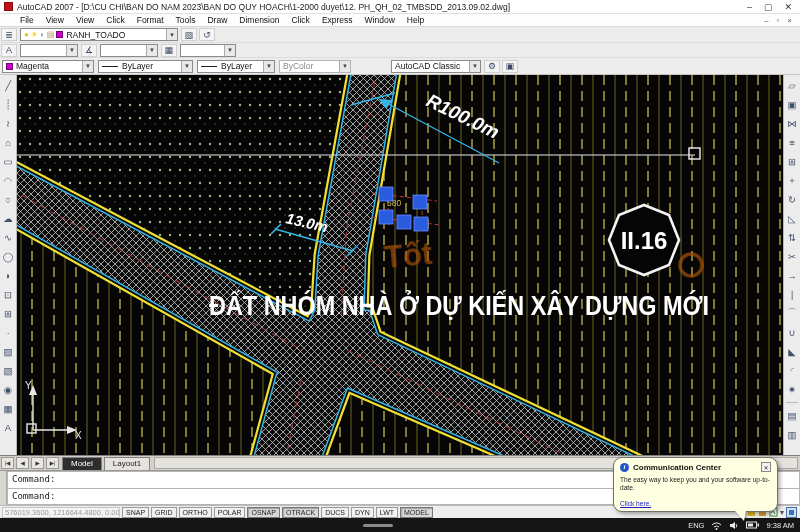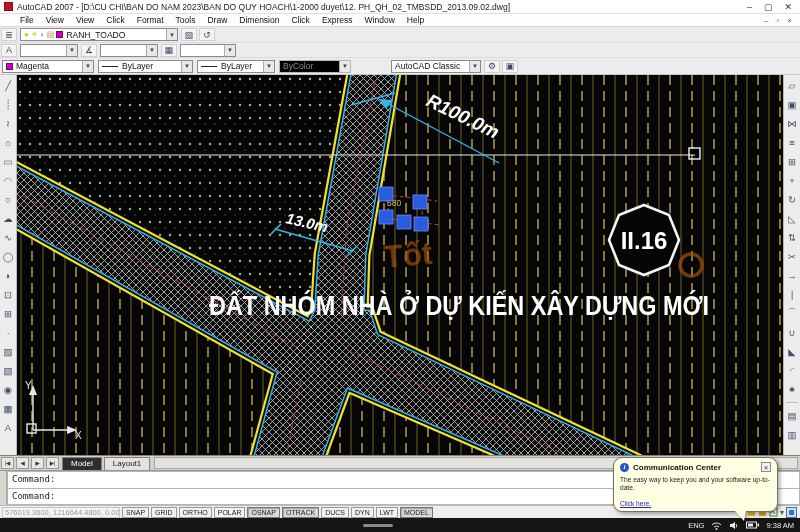--- a/index.html
+++ b/index.html
@@ -28,21 +28,21 @@
   #tbrow1 { top:27px; height:16px; border-bottom:1px solid #dcdcdc; }
   #tbrow2 { top:43px; height:15px; border-bottom:1px solid #dcdcdc; }
   #tbrow3 { top:58px; height:17px; border-bottom:1px solid #c8c8c8; }
   .tbtn { width:16px; height:13px; border:1px solid #cfcfcf; background:#f4f4f4; margin:0 1px;
     display:flex; align-items:center; justify-content:center; font-size:9px; color:#3b4a63; }
   .combo { height:13px; background:#ffffff; border:1px solid #8a8a8a; display:flex;
     align-items:center; font-size:8.5px; color:#111; padding-left:3px; position:relative; margin:0 2px; }
   .combo .arrow { margin-left:auto; width:11px; height:100%; background:#e8e8e8;
     border-left:1px solid #aaa; display:flex; align-items:center; justify-content:center;
     font-size:6px; color:#444; }
-  .combo.disabled { background:#000000; color:#8a8a8a; border-color:#b5b5b5; }
+  .combo.disabled { background:#ffffff; color:#8a8a8a; border-color:#b5b5b5; }
   .swatch { width:7px; height:7px; background:#cc00cc; border:1px solid #770077; margin-right:3px; flex:none; }
   .ltline { width:16px; border-top:1.4px solid #222; margin-right:4px; flex:none; }
   .licon { font-size:8px; margin-right:2px; line-height:8px; }
 
   
   #mainarea { left:0; top:75px; width:800px; height:380px; display:flex; }
   .sidetools { width:17px; background:#ececec; display:flex; flex-direction:column; align-items:center; padding-top:1px; }
   #drawtools { border-right:1px solid #bbb; }
   #modtools  { width:17px; border-left:1px solid #bbb; }
   .sicon { width:14px; height:19px; display:flex; align-items:center; justify-content:center;

